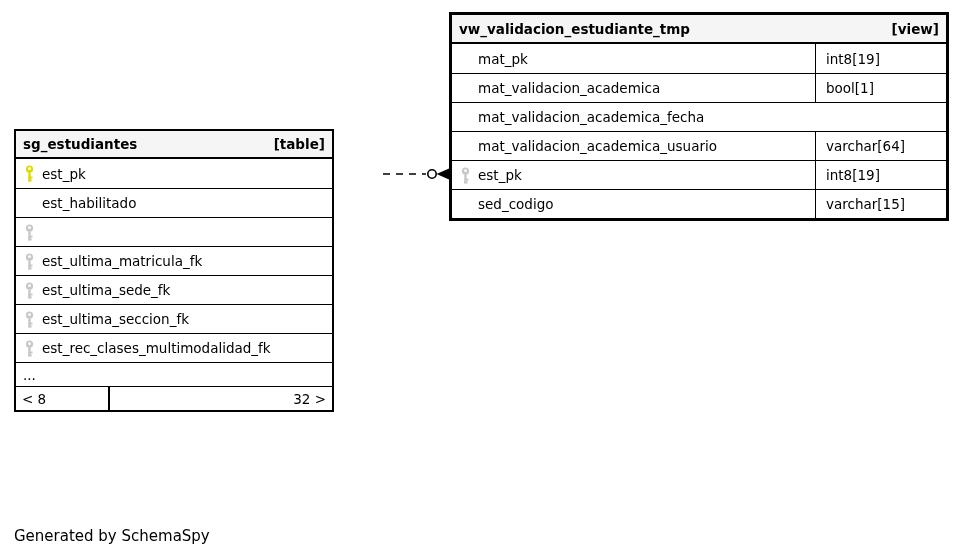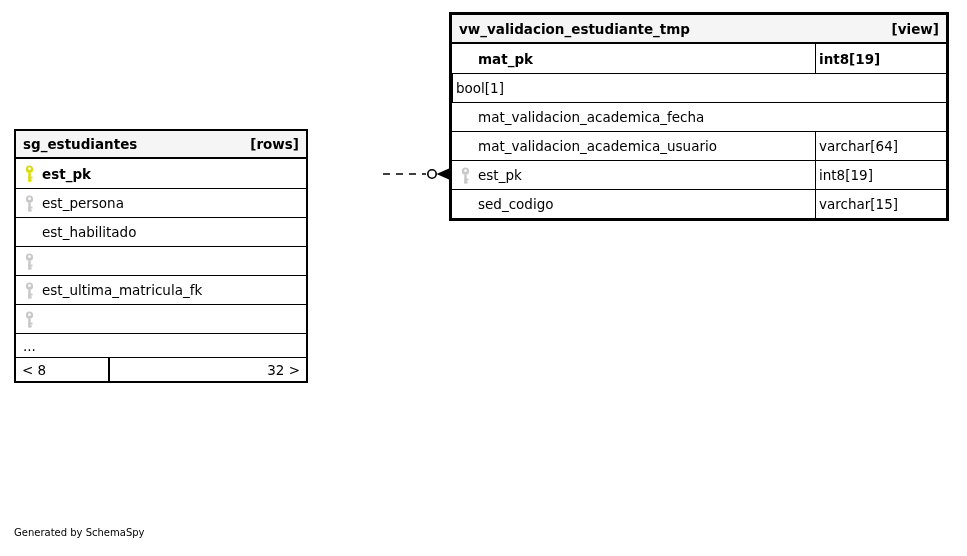--- a/index.html
+++ b/index.html
@@ -22,83 +22,71 @@
     padding: 0 7px; box-sizing: border-box; font-size: 13.5px;
   }
   .dbtable.focus .tbl-header { height: 29px; }
   .tbl-name { font-weight: bold; }
   .tbl-kind { font-weight: bold; }
   .tbl-row {
     height: 29px; display: flex; align-items: center;
     border-top: 1px solid var(--border, #000);
     box-sizing: border-box; font-size: 13.5px; background: #fff;
   }
-  .rows .tbl-row:first-child { border-top: none; font-weight: bold; }
+  .rows .tbl-row:first-child { border-top: none; }
   .keycell { flex: 0 0 26px; display: flex; justify-content: center; align-items: center; }
   .key-icon.key-primary { fill: var(--pk_key, #dcdc00); }
   .key-icon.key-foreign { fill: var(--fk_key, #c8c8c8); }
   .name-cell { flex: 1 1 auto; display: flex; align-items: center; height: 100%; min-width: 0; }
   .type-cell {
     flex: 0 0 131px; height: 100%; display: flex; align-items: center;
     border-left: 1px solid var(--border, #000);
-    padding-left: 3px; box-sizing: border-box;
+    padding-left: 10px; box-sizing: border-box;
   }
   .ellipsis-row {
     height: 24px; border-top: 1px solid var(--border, #000);
     display: flex; align-items: center; padding-left: 7px;
     font-size: 13.5px; box-sizing: border-box;
   }
   .footer-row {
     height: 24px; border-top: 1px solid var(--border, #000);
     display: flex; font-size: 13.5px; box-sizing: border-box;
   }
   .footer-cell { display: flex; align-items: center; box-sizing: border-box; padding: 0 6px; }
   .fc-left   { flex: 0 0 92px; justify-content: flex-start; }
   .fc-center { flex: 0 0 177px; justify-content: center; border-left: 2px solid var(--border, #000); }
   .fc-right  { flex: 1 1 auto; justify-content: flex-end; border-left: 2px solid var(--border, #000); }
   .connector { position: absolute; left: 381px; top: 166px; }
-  .credit { position: absolute; left: 14px; top: 527px; font-size: 10px; }
+  .credit { position: absolute; left: 14px; top: 527px; font-size: 15px; }
   svg { display: block; }
 </style>
 </head>
 <body>
 
 <div>
 
-  <div class="dbtable" style="left:14px; top:129px; width:294px;">
+  <div class="dbtable" style="left:14px; top:129px; width:320px;">
     <div class="tbl-header">
       <span class="tbl-name">sg_estudiantes</span>
-      <span class="tbl-kind">[rows]</span>
+      <span class="tbl-kind">[table]</span>
     </div>
     <div class="rows" id="left-rows">
         <div class="tbl-row">
           <span class="keycell">
             <svg class="key-icon key-primary" width="11" height="17" viewBox="0 0 11 17">
               <circle cx="5.5" cy="4.2" r="3.6"></circle>
               <circle cx="5.5" cy="3.7" r="1.4" fill="#ffffff"></circle>
               <rect x="4.3" y="7.4" width="2.4" height="9.2"></rect>
               <rect x="4.3" y="11.6" width="4.2" height="1.9"></rect>
               <rect x="4.3" y="14.4" width="3.4" height="1.9"></rect>
             </svg>
           </span>
           <span>est_pk</span>
         </div>
         <div class="tbl-row">
-          <span class="keycell">
-            <svg class="key-icon key-foreign" width="11" height="17" viewBox="0 0 11 17">
-              <circle cx="5.5" cy="4.2" r="3.6"></circle>
-              <circle cx="5.5" cy="3.7" r="1.4" fill="#ffffff"></circle>
-              <rect x="4.3" y="7.4" width="2.4" height="9.2"></rect>
-              <rect x="4.3" y="11.6" width="4.2" height="1.9"></rect>
-              <rect x="4.3" y="14.4" width="3.4" height="1.9"></rect>
-            </svg>
-          </span>
-          <span>est_persona</span>
-        </div>
-        <div class="tbl-row">
           <span class="keycell"></span>
           <span>est_habilitado</span>
         </div>
         <div class="tbl-row">
           <span class="keycell">
             <svg class="key-icon key-foreign" width="11" height="17" viewBox="0 0 11 17">
               <circle cx="5.5" cy="4.2" r="3.6"></circle>
               <circle cx="5.5" cy="3.7" r="1.4" fill="#ffffff"></circle>
               <rect x="4.3" y="7.4" width="2.4" height="9.2"></rect>
               <rect x="4.3" y="11.6" width="4.2" height="1.9"></rect>
@@ -121,20 +109,45 @@
         <div class="tbl-row">
           <span class="keycell">
             <svg class="key-icon key-foreign" width="11" height="17" viewBox="0 0 11 17">
               <circle cx="5.5" cy="4.2" r="3.6"></circle>
               <circle cx="5.5" cy="3.7" r="1.4" fill="#ffffff"></circle>
               <rect x="4.3" y="7.4" width="2.4" height="9.2"></rect>
               <rect x="4.3" y="11.6" width="4.2" height="1.9"></rect>
               <rect x="4.3" y="14.4" width="3.4" height="1.9"></rect>
             </svg>
           </span>
+          <span>est_ultima_sede_fk</span>
+        </div>
+        <div class="tbl-row">
+          <span class="keycell">
+            <svg class="key-icon key-foreign" width="11" height="17" viewBox="0 0 11 17">
+              <circle cx="5.5" cy="4.2" r="3.6"></circle>
+              <circle cx="5.5" cy="3.7" r="1.4" fill="#ffffff"></circle>
+              <rect x="4.3" y="7.4" width="2.4" height="9.2"></rect>
+              <rect x="4.3" y="11.6" width="4.2" height="1.9"></rect>
+              <rect x="4.3" y="14.4" width="3.4" height="1.9"></rect>
+            </svg>
+          </span>
+          <span>est_ultima_seccion_fk</span>
+        </div>
+        <div class="tbl-row">
+          <span class="keycell">
+            <svg class="key-icon key-foreign" width="11" height="17" viewBox="0 0 11 17">
+              <circle cx="5.5" cy="4.2" r="3.6"></circle>
+              <circle cx="5.5" cy="3.7" r="1.4" fill="#ffffff"></circle>
+              <rect x="4.3" y="7.4" width="2.4" height="9.2"></rect>
+              <rect x="4.3" y="11.6" width="4.2" height="1.9"></rect>
+              <rect x="4.3" y="14.4" width="3.4" height="1.9"></rect>
+            </svg>
+          </span>
+          <span>est_rec_clases_multimodalidad_fk</span>
         </div>
       </div>
     <div class="ellipsis-row">...</div>
     <div class="footer-row">
       <span class="footer-cell fc-left">&lt; 8</span>
       <span class="footer-cell fc-right">32 &gt;</span>
     </div>
   </div>
 
   <svg class="connector" width="68" height="16" viewBox="0 0 68 16">
@@ -150,20 +163,24 @@
     </div>
     <div class="rows" id="right-rows">
         <div class="tbl-row">
           <span class="name-cell">
             <span class="keycell"></span>
             <span>mat_pk</span>
           </span>
           <span class="type-cell">int8[19]</span>
         </div>
         <div class="tbl-row">
+          <span class="name-cell">
+            <span class="keycell"></span>
+            <span>mat_validacion_academica</span>
+          </span>
           <span class="type-cell">bool[1]</span>
         </div>
         <div class="tbl-row">
           <span class="name-cell">
             <span class="keycell"></span>
             <span>mat_validacion_academica_fecha</span>
           </span>
         </div>
         <div class="tbl-row">
           <span class="name-cell">

